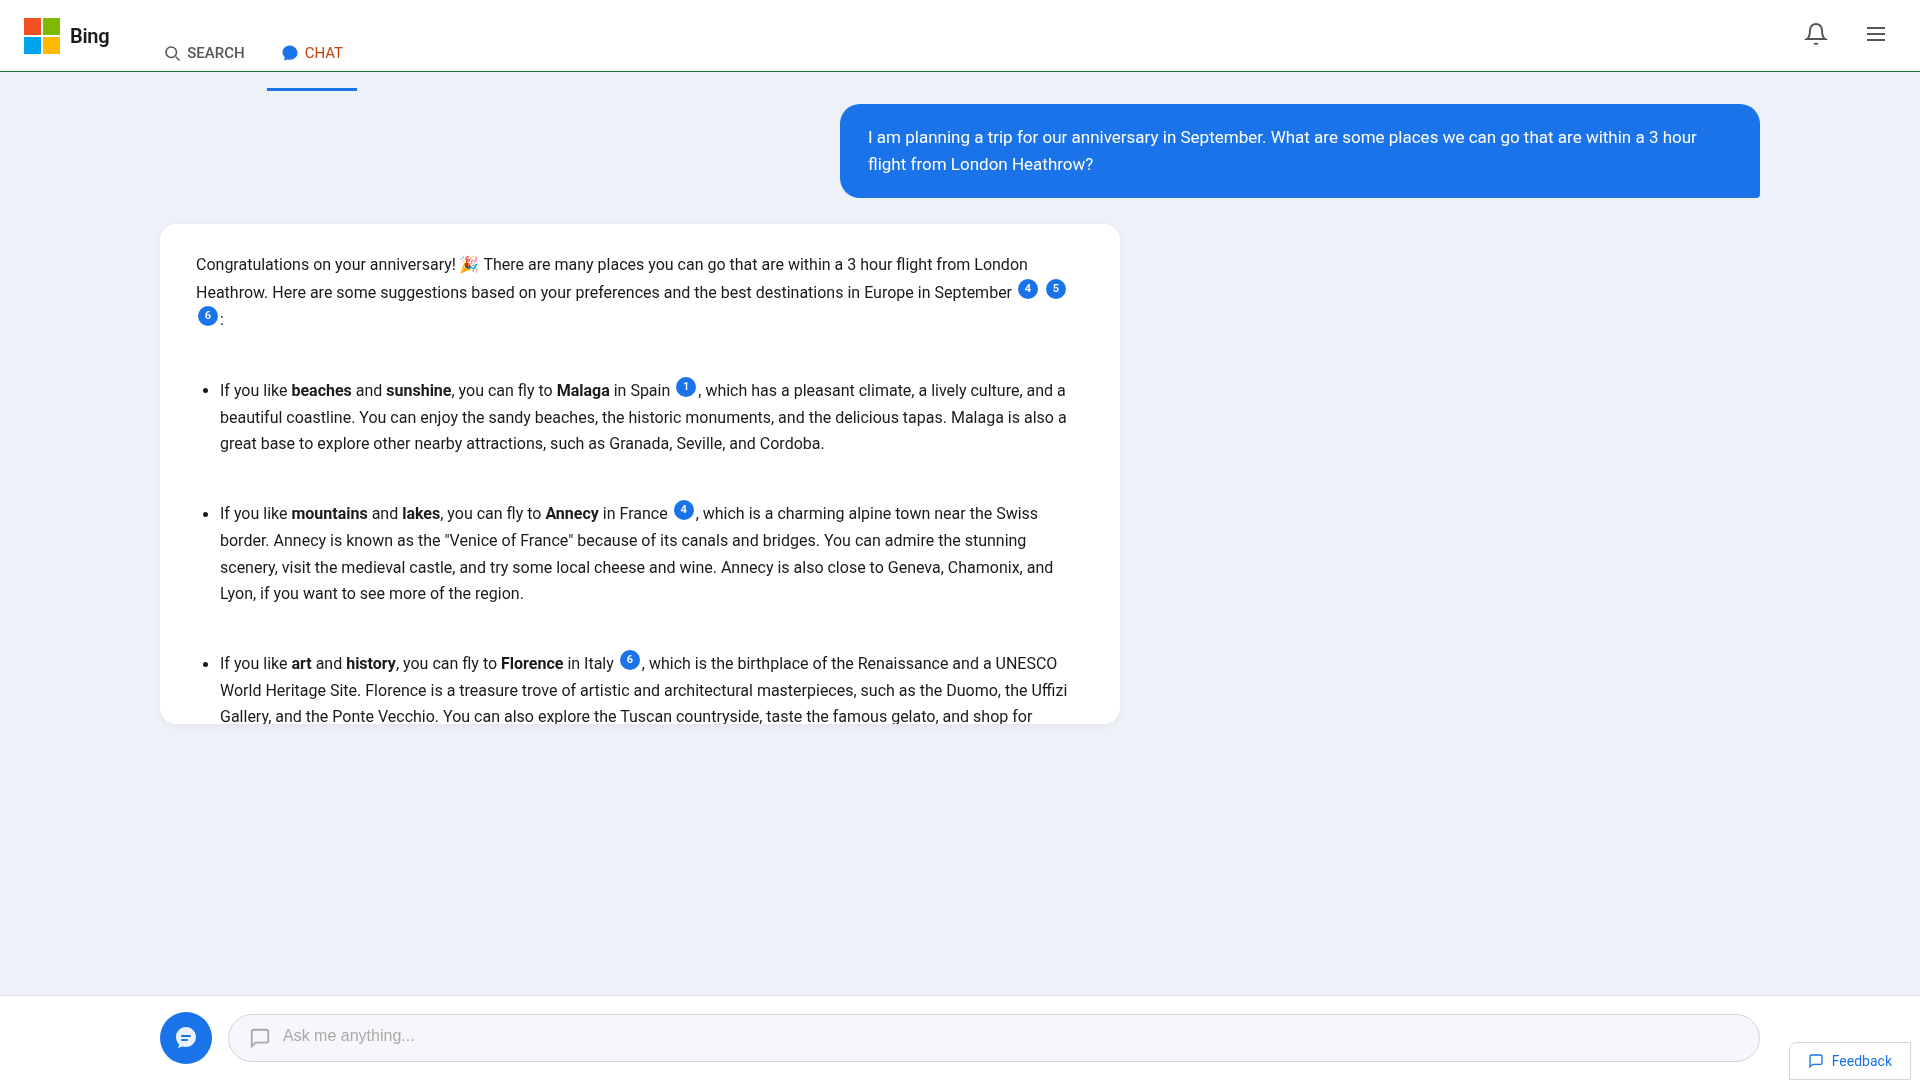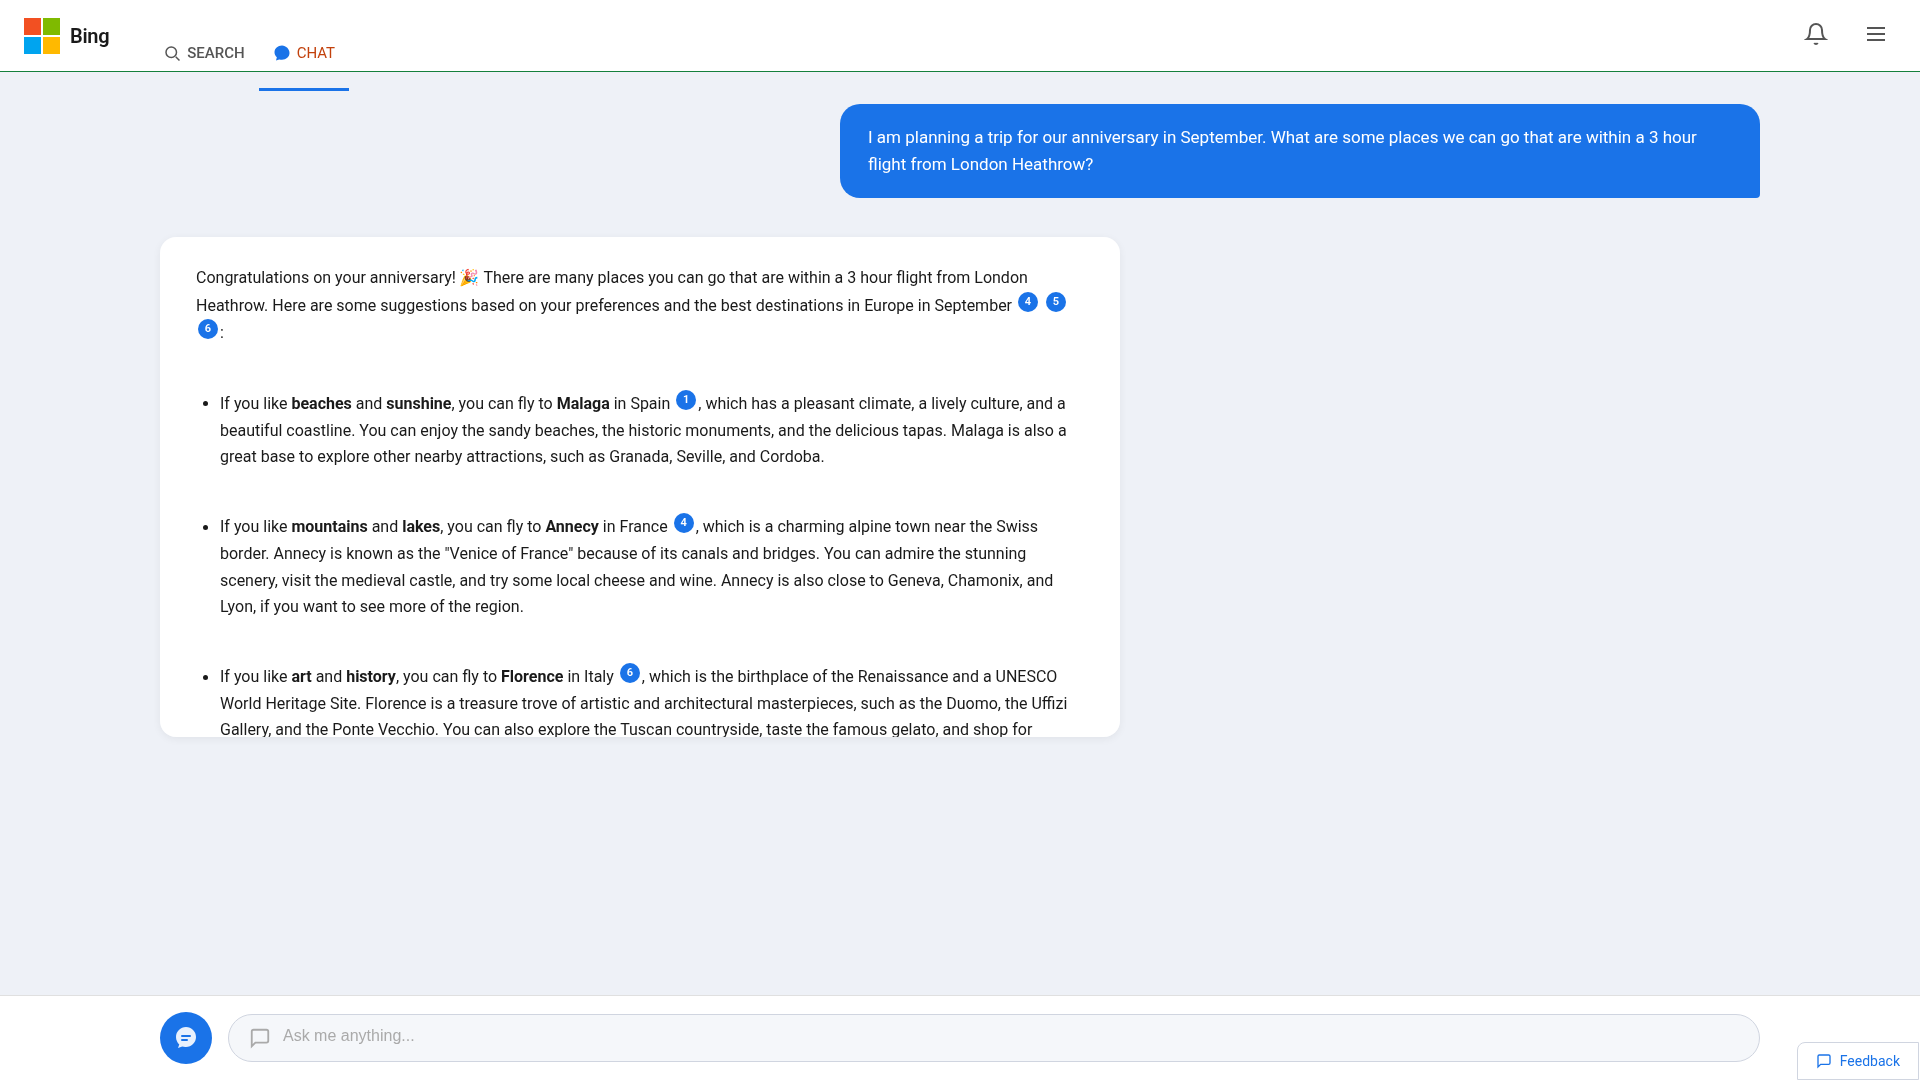--- a/index.html
+++ b/index.html
@@ -42,20 +42,21 @@
     .bing-text {
       font-size: 20px;
       font-weight: 600;
       color: #1a1a1a;
       letter-spacing: -0.3px;
     }
 
     .nav-items {
       display: flex;
       align-items: center;
+      gap: 8px;
       margin-left: 8px;
       margin-top: 38px;
     }
 
     .nav-item {
       display: flex;
       align-items: center;
       gap: 6px;
       padding: 8px 14px;
       font-size: 15px;
@@ -90,21 +91,21 @@
       padding: 8px;
       border-radius: 50%;
     }
 
     
     .main {
       flex: 1;
       display: flex;
       flex-direction: column;
       padding: 32px 160px 0 160px;
-      gap: 15px;
+      gap: 2px;
       overflow: hidden;
     }
 
     
     .user-message-container {
       display: flex;
       justify-content: flex-end;
       margin-bottom: 24px;
     }
 
@@ -218,21 +219,21 @@
     }
 
     .search-input::placeholder {
       color: #aaa;
     }
 
     
     .feedback-btn {
       position: fixed;
       bottom: 0;
-      right: 1px;
+      right: 9px;
       background: #ffffff;
       border: 1px solid #d0d5e0;
       padding: 10px 18px;
       display: flex;
       align-items: center;
       gap: 8px;
       font-size: 14px;
       color: #1a73e8;
       cursor: pointer;
       border-top-left-radius: 8px;

